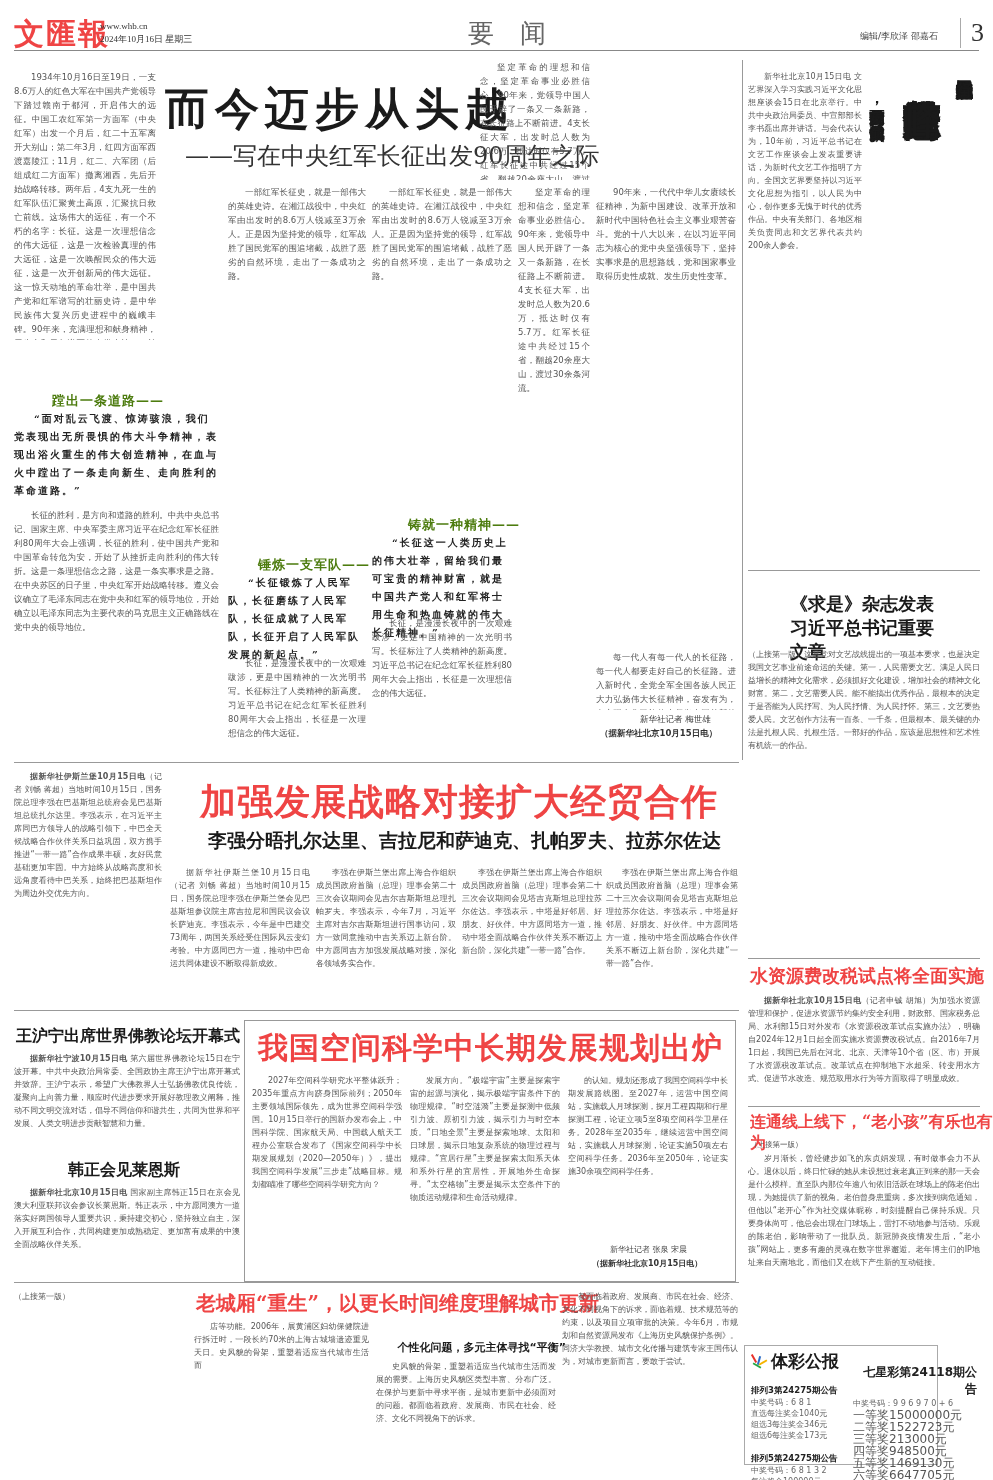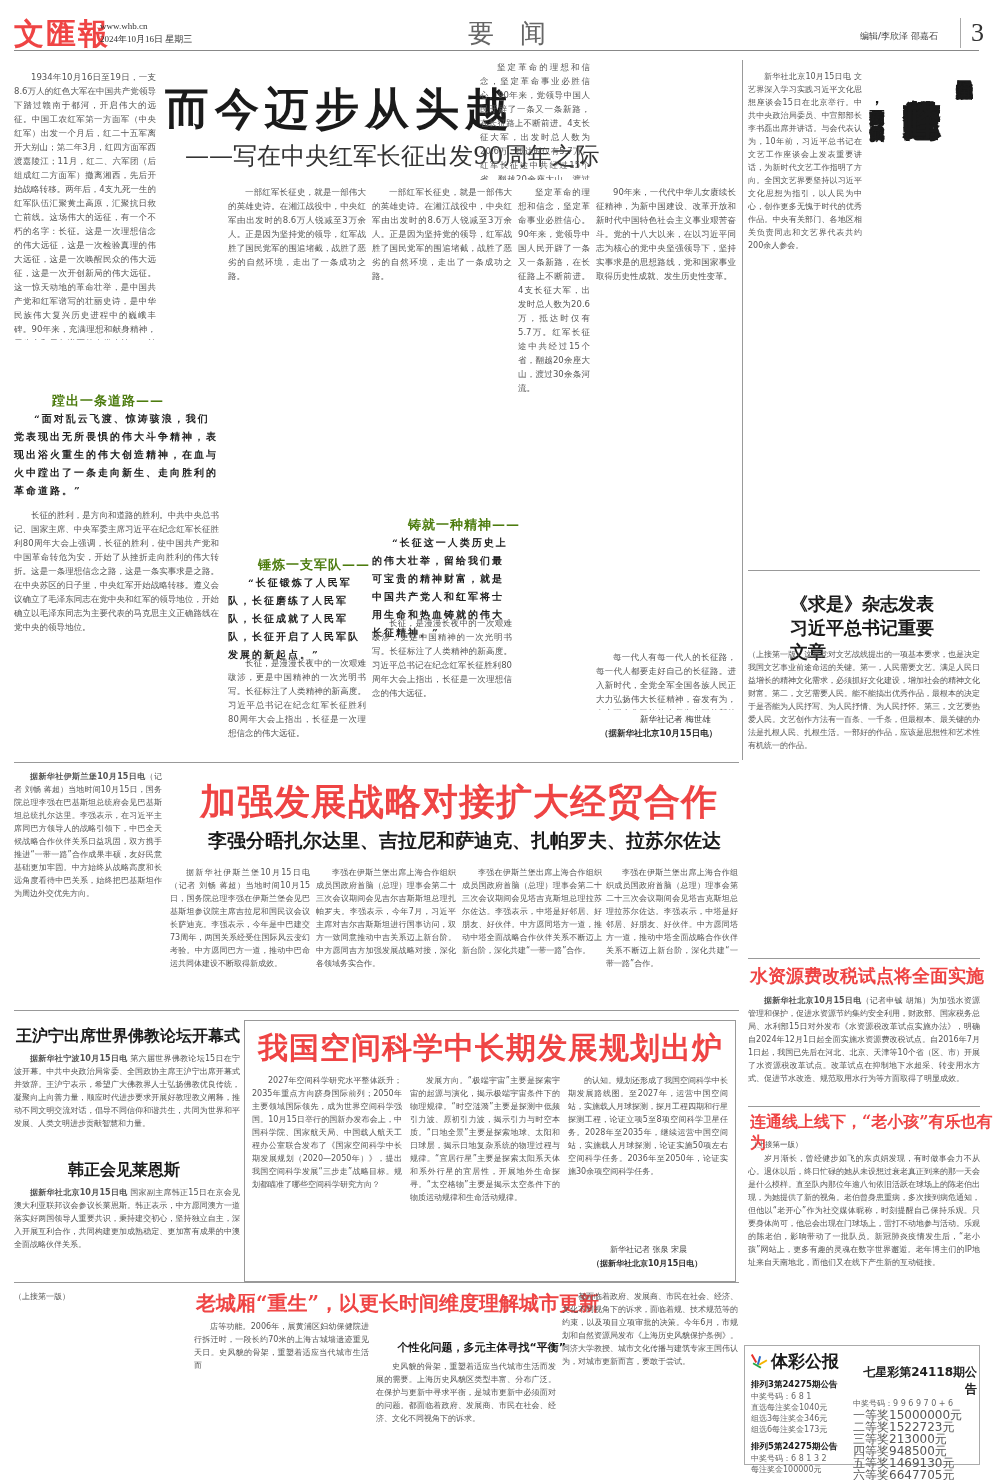--- a/index.html
+++ b/index.html
@@ -16,25 +16,25 @@
 .h-main{left:165px;top:80px;font-size:44px;font-weight:bold;color:#1a1a1a;letter-spacing:6px;font-family:"DejaVu Sans",sans-serif}
 .h-sub{left:185px;top:140px;font-size:24px;color:#333;font-family:"DejaVu Serif",serif}
 .redhead{font-size:13px;color:#4d7c0f;font-weight:bold;letter-spacing:1px}
 .quote{font-family:"DejaVu Serif",serif;font-size:10px;line-height:18px;color:#222;text-indent:2em;font-weight:bold;letter-spacing:2px}
 .vert{writing-mode:vertical-rl;text-orientation:upright;font-weight:bold;color:#1a1a1a}
 .vline{width:1px;background:#999}
 .hline{height:1px;background:#999}
 .h2{font-weight:bold;color:#1a1a1a;font-family:"DejaVu Sans",sans-serif}
 .h2serif{font-weight:bold;color:#ef4444;font-family:"DejaVu Serif",serif}
 .boxed{border:1px solid #999}
-.lottery{left:744px;top:1345px;width:236px;height:120px;border:1px solid #aaa}
+.lottery{left:744px;top:1345px;width:194px;height:120px;border:1px solid #aaa}
 .lot-left{position:absolute;left:6px;top:4px;width:98px}
 .lot-right{position:absolute;left:108px;top:4px;width:124px}
 .lot-title{font-size:17px;font-weight:bold;color:#1a1a1a}
-.lot-b{font-size:8.5px;font-weight:bold;color:#222;margin-top:6px}
+.lot-b{font-size:8.5px;font-weight:bold;color:#222;margin-top:12px}
 .lot-s{font-size:8px;color:#666;line-height:11px}
 .lot-row{display:flex;justify-content:flex-start;font-size:12px;color:#555;line-height:12px}
 .logo-mark{display:inline-block;width:16px;height:16px;position:relative;vertical-align:middle;margin-right:4px}
 .logo-mark i{position:absolute;width:2px;height:9px}
 </style>
 </head>
 <body>
 
 <div class="abs masthead-logo">文匯報</div>
 <div class="abs masthead-meta">

